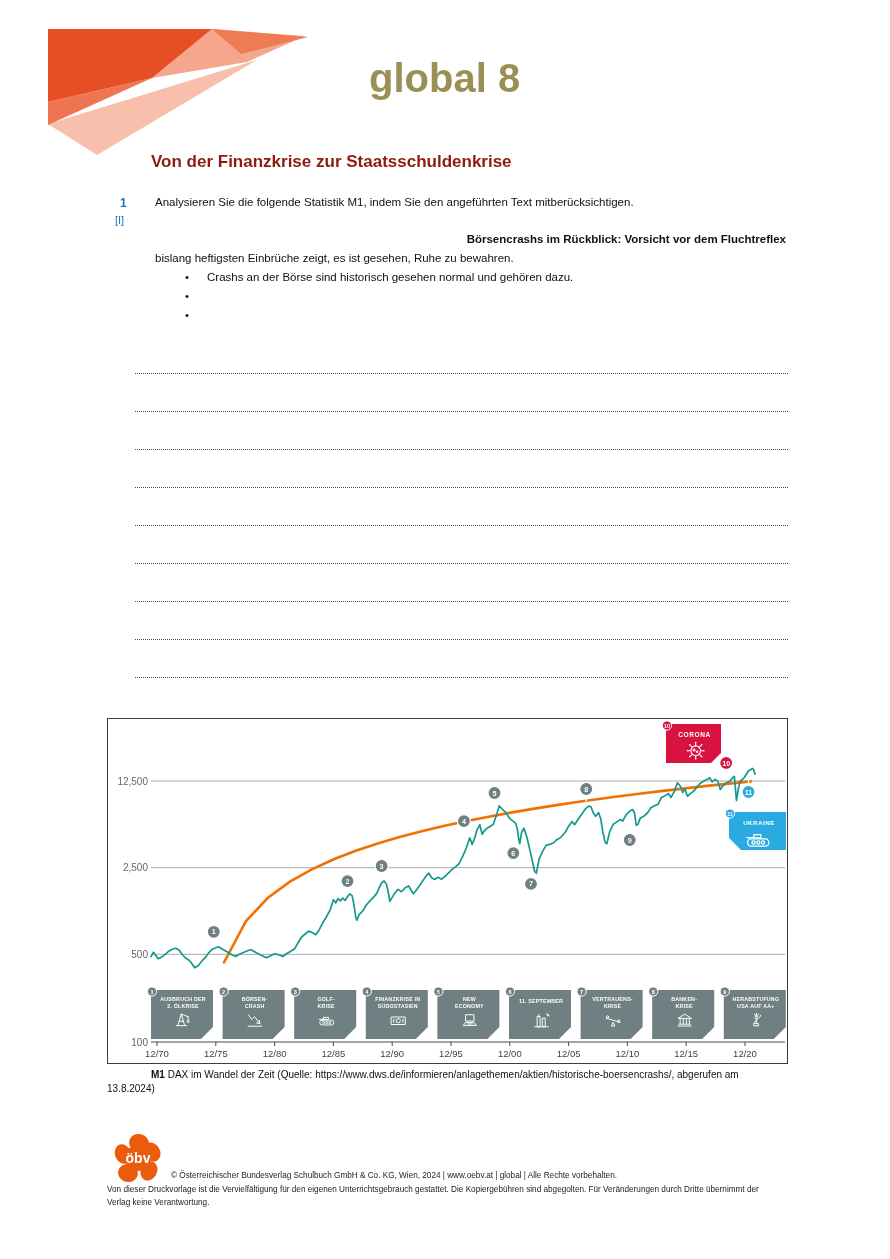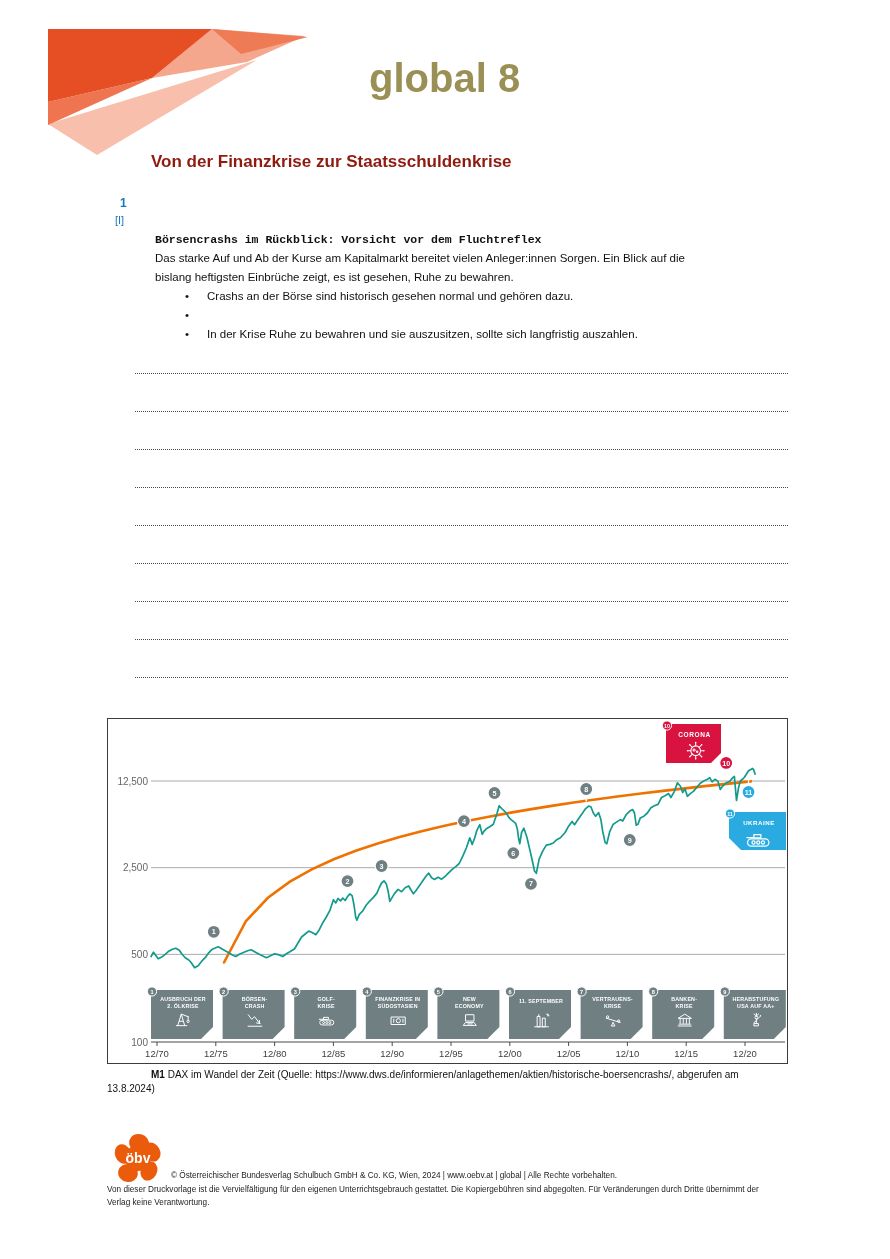--- a/index.html
+++ b/index.html
@@ -5,21 +5,21 @@
   html,body{margin:0;padding:0;background:#ffffff;}
   body{font-family:"Liberation Sans",sans-serif;color:#111;}
   .page{position:relative;width:788px;height:1259px;background:#fff;overflow:hidden;}
   .abs{position:absolute;}
   .brand{left:369px;top:56px;font-size:40px;font-weight:bold;color:#9a8f55;letter-spacing:0px;}
   .section-title{left:107px;top:152px;font-size:17px;font-weight:bold;color:#8e1a10;margin-left:44px;}
   .task-num{left:120px;top:196px;font-size:12px;font-weight:bold;color:#1778be;}
   .task-tag{left:115px;top:214px;font-size:11px;color:#1778be;}
   .task-text{left:155px;top:196px;font-size:11.5px;color:#111;}
   .article{left:155px;top:230px;width:631px;font-size:11.5px;line-height:19px;color:#111;}
-  .article .heading{text-align:left;font-weight:bold;font-family:Liberation Mono, monospace;}
+  .article .heading{text-align:right;font-weight:bold;}
   .bullet-row{display:flex;}
   .bullet-glyph{width:22px;padding-left:30px;flex:0 0 auto;}
   .answers{left:135px;top:336px;width:749px;}
   .answer-line{height:37px;border-bottom:1.6px dotted #4a4a4a;}
   .chart-box{left:107px;top:718px;width:679px;height:344px;border:1.5px solid #3c3c3c;background:#fff;}
   .chart-box svg{display:block;}
   .caption{left:107px;top:1068px;width:772px;font-size:10px;line-height:14px;color:#111;}
   .caption b{font-weight:bold;padding-left:44px;}
   .footer-logo{left:112px;top:1130px;}
   .footer-line1{left:171px;top:1171px;font-size:8.2px;color:#1c1c1c;}
@@ -38,35 +38,34 @@
     <polygon points="3,75 107,51 3,98" fill="#ee7550"></polygon>
     <polygon points="3,2 167,2 107,51 3,75" fill="#e64f23"></polygon>
   </svg>
 
   <div class="abs brand">global 8</div>
 
   <div class="abs section-title">Von der Finanzkrise zur Staatsschuldenkrise</div>
 
   <div class="abs task-num">1</div>
   <div class="abs task-tag">[I]</div>
+  <div class="abs task-text">Analysieren Sie die folgende Statistik M1, indem Sie den angeführten Text mitberücksichtigen.</div>
 
   <div class="abs article">
     <div class="heading">Börsencrashs im Rückblick: Vorsicht vor dem Fluchtreflex</div>
-    <div>Das starke Auf und Ab der Kurse am Kapitalmarkt bereitet vielen Anleger:innen Sorgen. Ein Blick auf die</div>
     <div>bislang heftigsten Einbrüche zeigt, es ist gesehen, Ruhe zu bewahren.</div>
     <div class="bullet-row">
       <span class="bullet-glyph">•</span>
       <span>Crashs an der Börse sind historisch gesehen normal und gehören dazu.</span>
     </div>
     <div class="bullet-row">
       <span class="bullet-glyph">•</span>
     </div>
     <div class="bullet-row">
       <span class="bullet-glyph">•</span>
-      <span>In der Krise Ruhe zu bewahren und sie auszusitzen, sollte sich langfristig auszahlen.</span>
     </div>
   </div>
 
   <div class="abs answers" id="answers">
       <div class="answer-line"></div>
       <div class="answer-line"></div>
       <div class="answer-line"></div>
       <div class="answer-line"></div>
       <div class="answer-line"></div>
       <div class="answer-line"></div>

